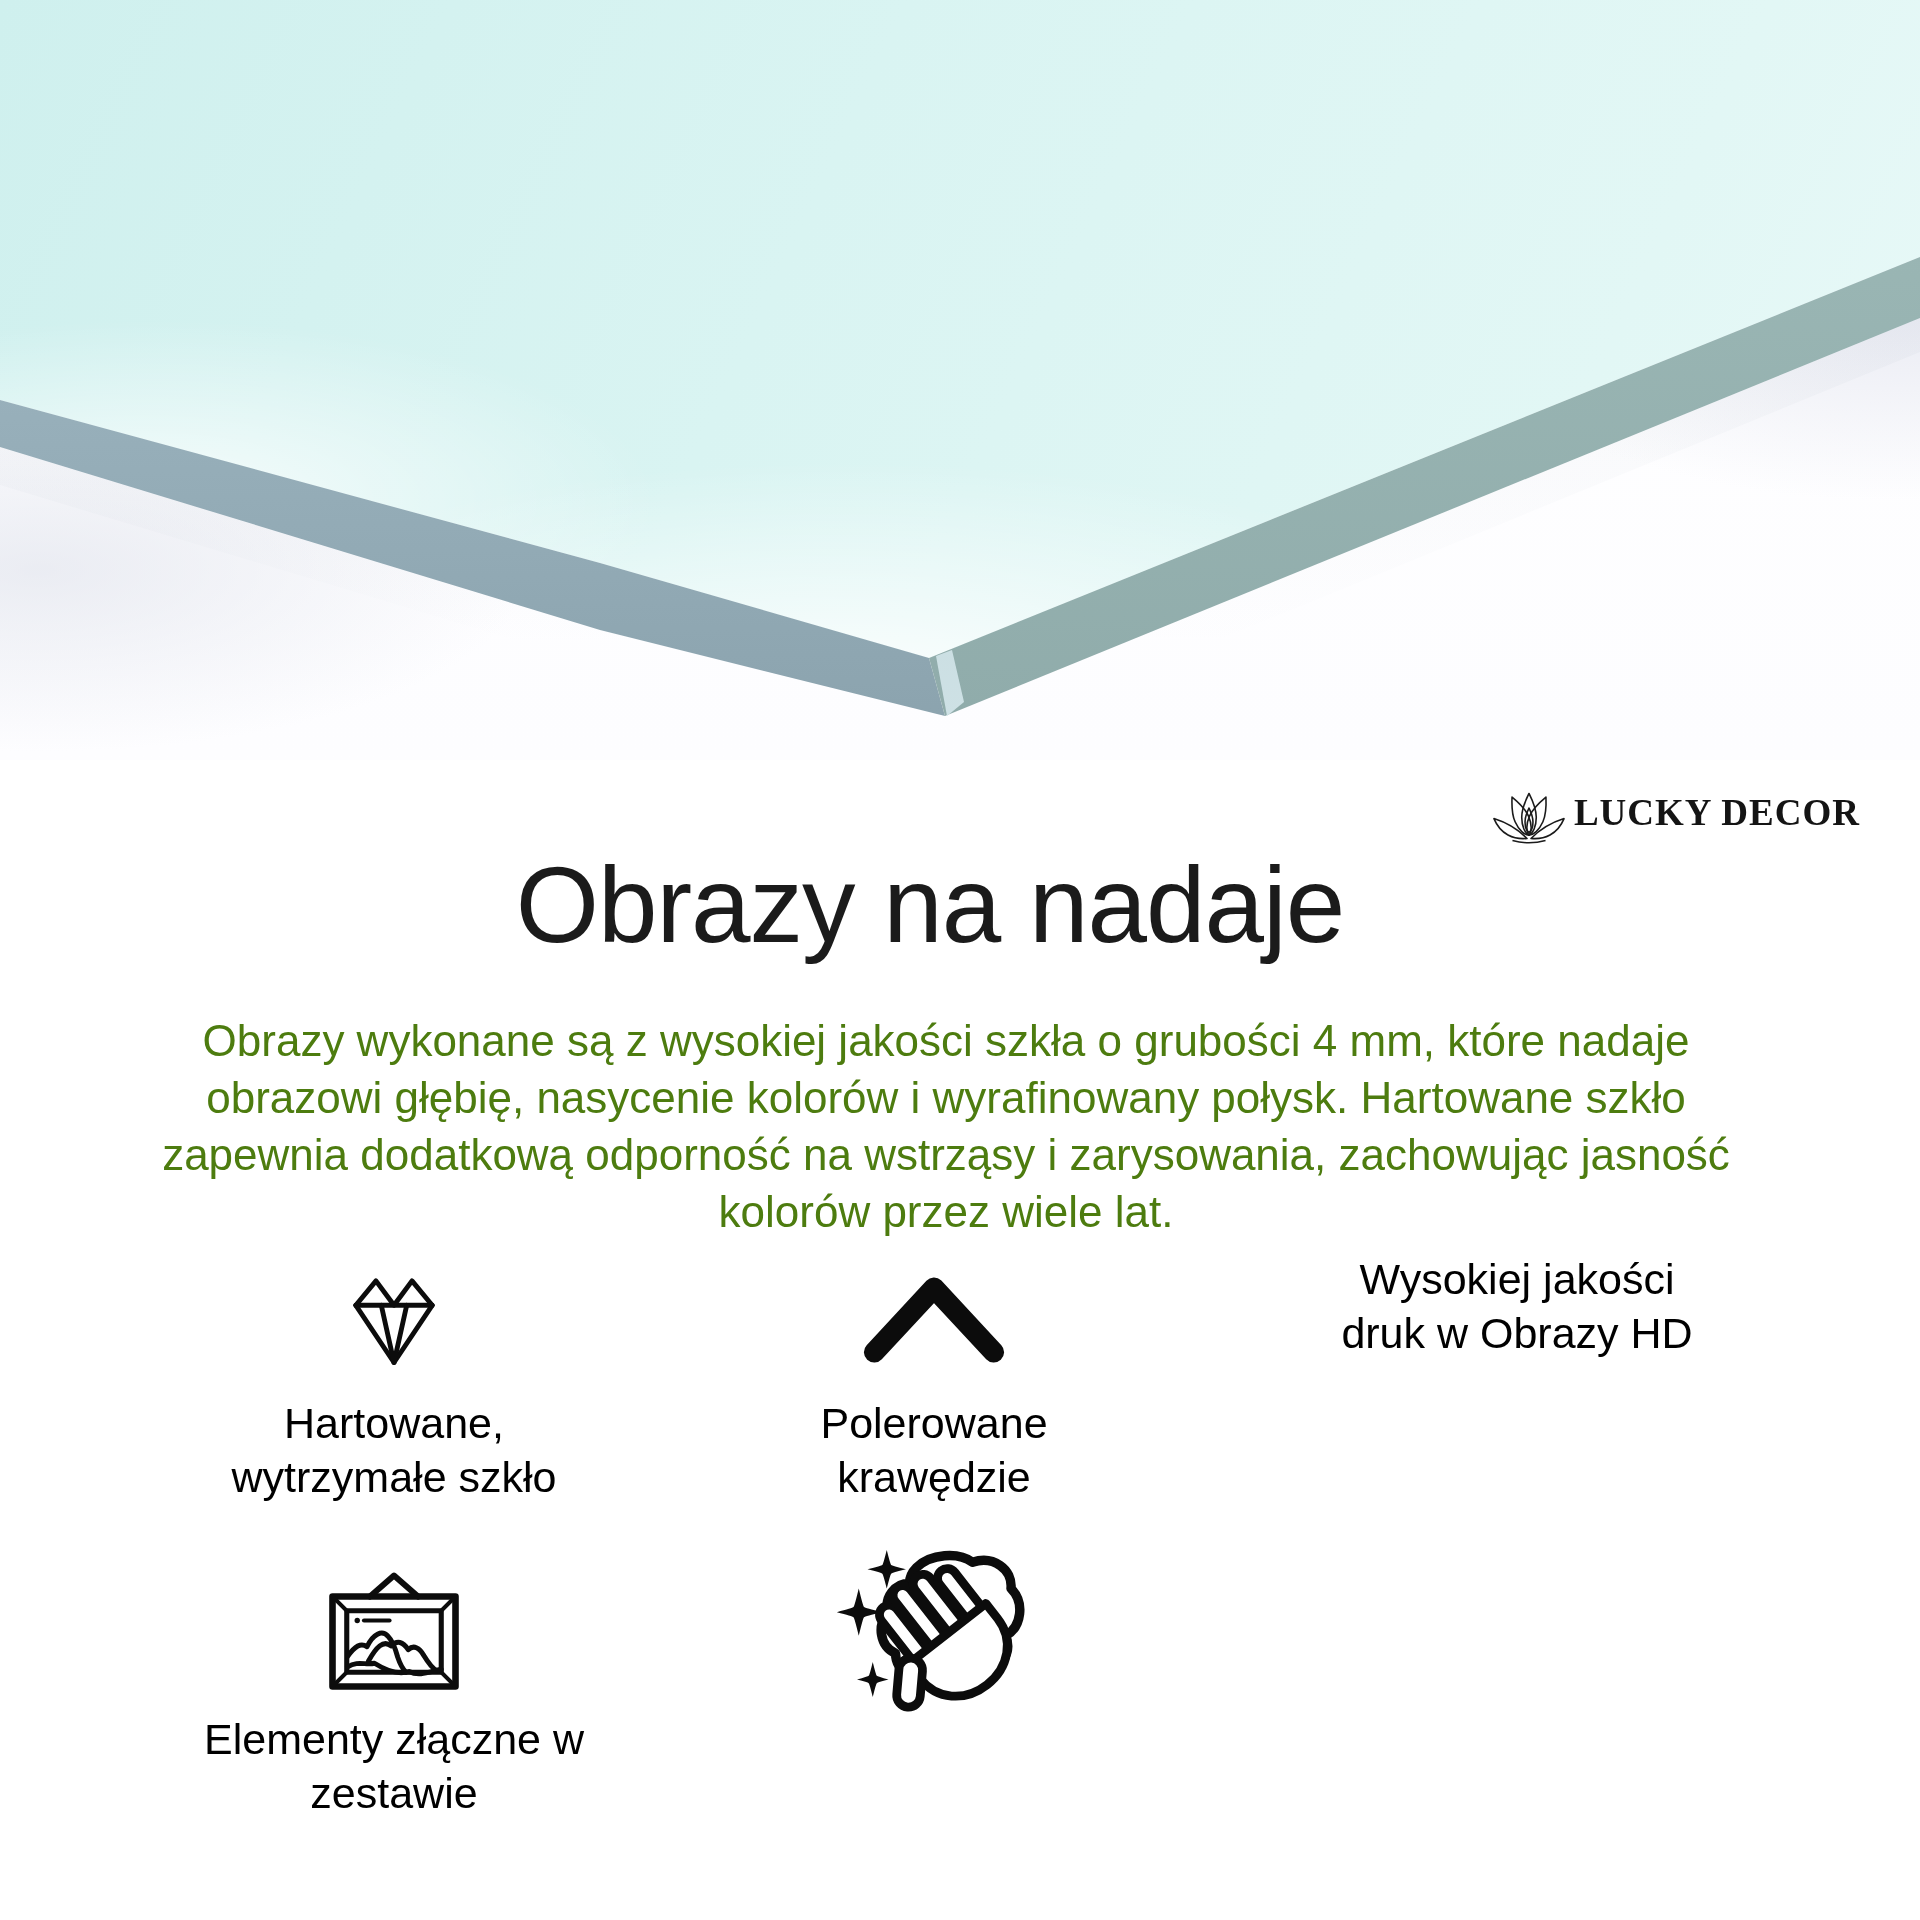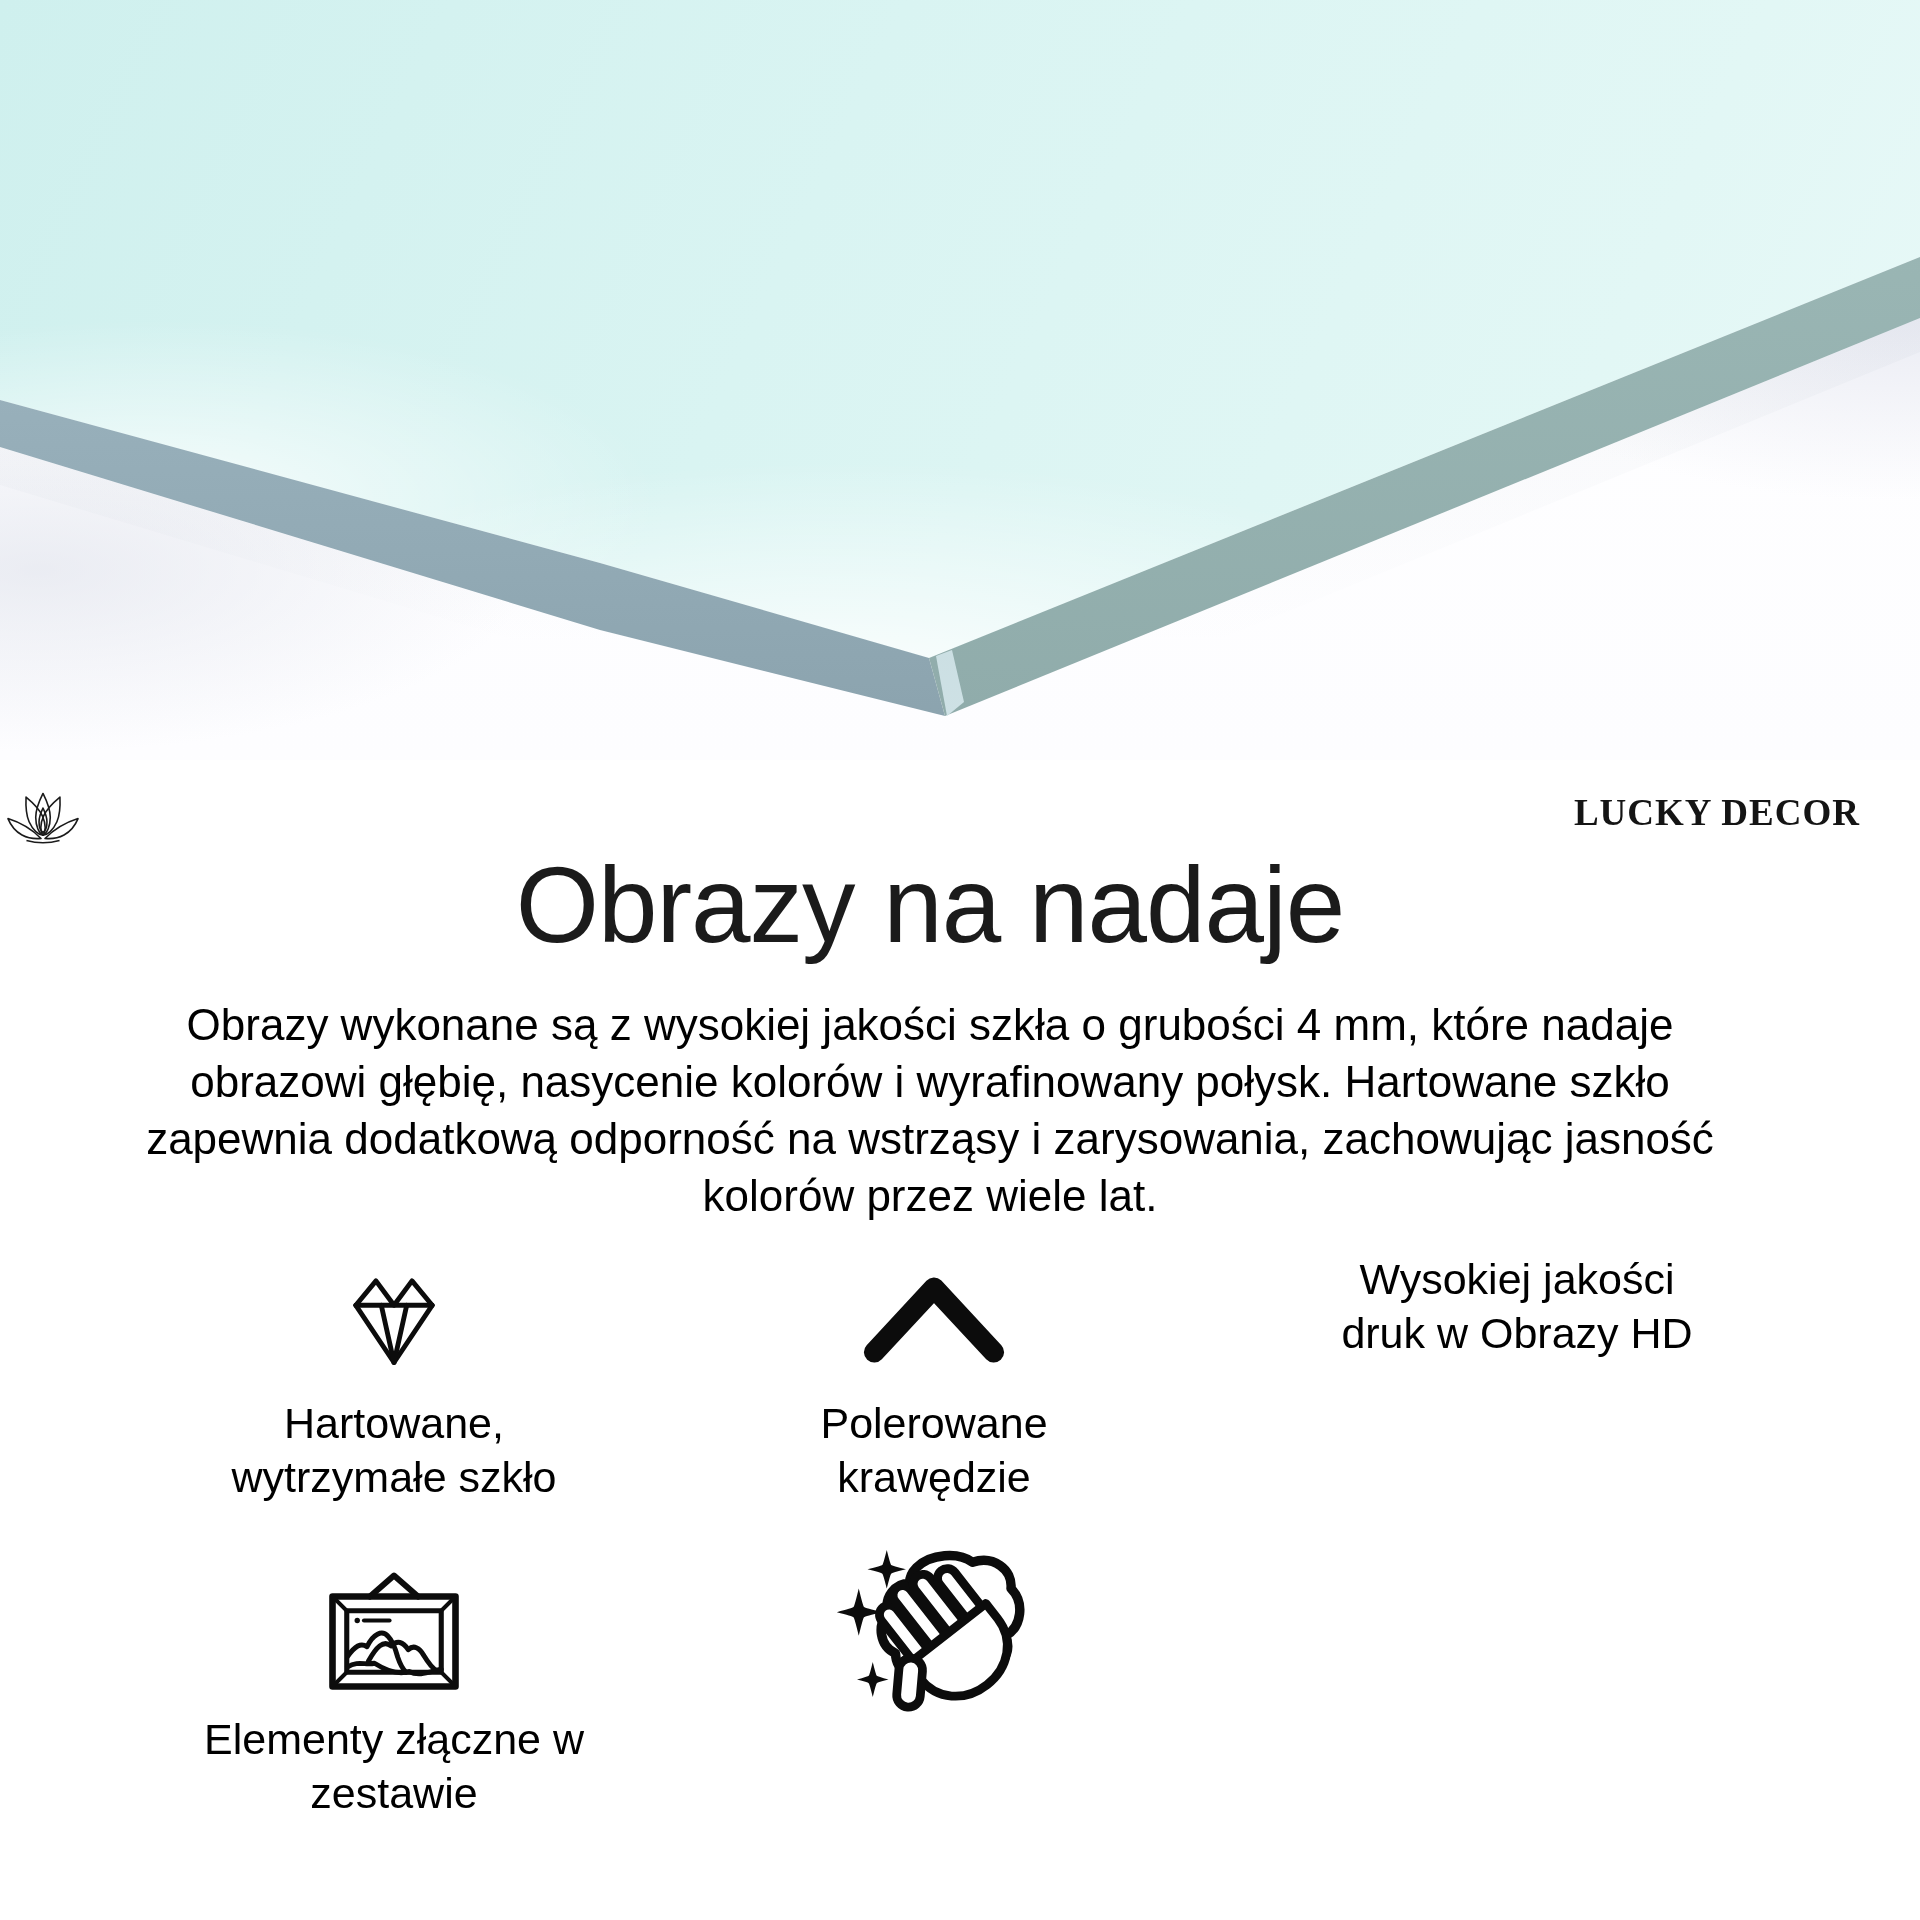--- a/index.html
+++ b/index.html
@@ -30,27 +30,27 @@
     background:linear-gradient(to bottom,#b8cfd3,#cfe2e6);}
   .glass-shadow-left{
     clip-path:polygon(0 447px,600px 630px,945px 716px,945px 754px,600px 666px,0 485px);
     background:linear-gradient(to bottom,rgba(146,162,176,.18),rgba(146,162,176,0) 85%);}
   .glass-shadow-right{
     clip-path:polygon(945px 716px,1920px 318px,1920px 352px,945px 752px);
     background:linear-gradient(to bottom,rgba(150,165,178,.14),rgba(150,165,178,0) 85%);}
 
   
   .content{position:absolute;left:0;top:0;width:1860px;}
-  .brand{position:absolute;left:0;top:778px;width:100%;display:flex;align-items:center;justify-content:space-between;gap:2px;}
+  .brand{position:absolute;left:0;top:778px;width:100%;display:flex;align-items:center;justify-content:flex-end;gap:2px;}
   .brand svg{display:block;}
   .brand-name{font-family:"Liberation Serif",serif;font-weight:bold;font-size:37px;letter-spacing:1px;color:#141414;white-space:nowrap;}
   .page-title{position:absolute;left:0;top:846px;width:100%;margin:0;text-align:center;
     font-size:107px;font-weight:400;letter-spacing:-1px;line-height:1.12;color:#1b1b1b;}
-  .description{position:absolute;left:80px;top:996px;width:1700px;margin:0;text-align:center;
-    font-size:44px;line-height:57px;color:#000000;white-space:pre-line;}
+  .description{position:absolute;left:80px;top:996px;width:1700px;margin:16px;text-align:center;
+    font-size:44px;line-height:57px;color:#4d7c0f;white-space:pre-line;}
 
   
   .features{position:absolute;left:114px;top:1252px;width:1726px;display:grid;
     grid-template-columns:560px 520px 646px;row-gap:64px;}
   .feature{display:flex;flex-direction:column;align-items:center;}
   .icon-box{height:132px;display:flex;align-items:center;justify-content:center;margin-bottom:12px;}
   .feature-label{font-size:43px;line-height:54px;text-align:center;white-space:pre-line;color:#000000;}
   .ic{stroke:#0c0c0c;fill:none;stroke-linecap:round;stroke-linejoin:round;}
   .uhd-text{font-family:"Liberation Sans",sans-serif;font-size:28px;fill:#0c0c0c;stroke:none;}
 </style>

